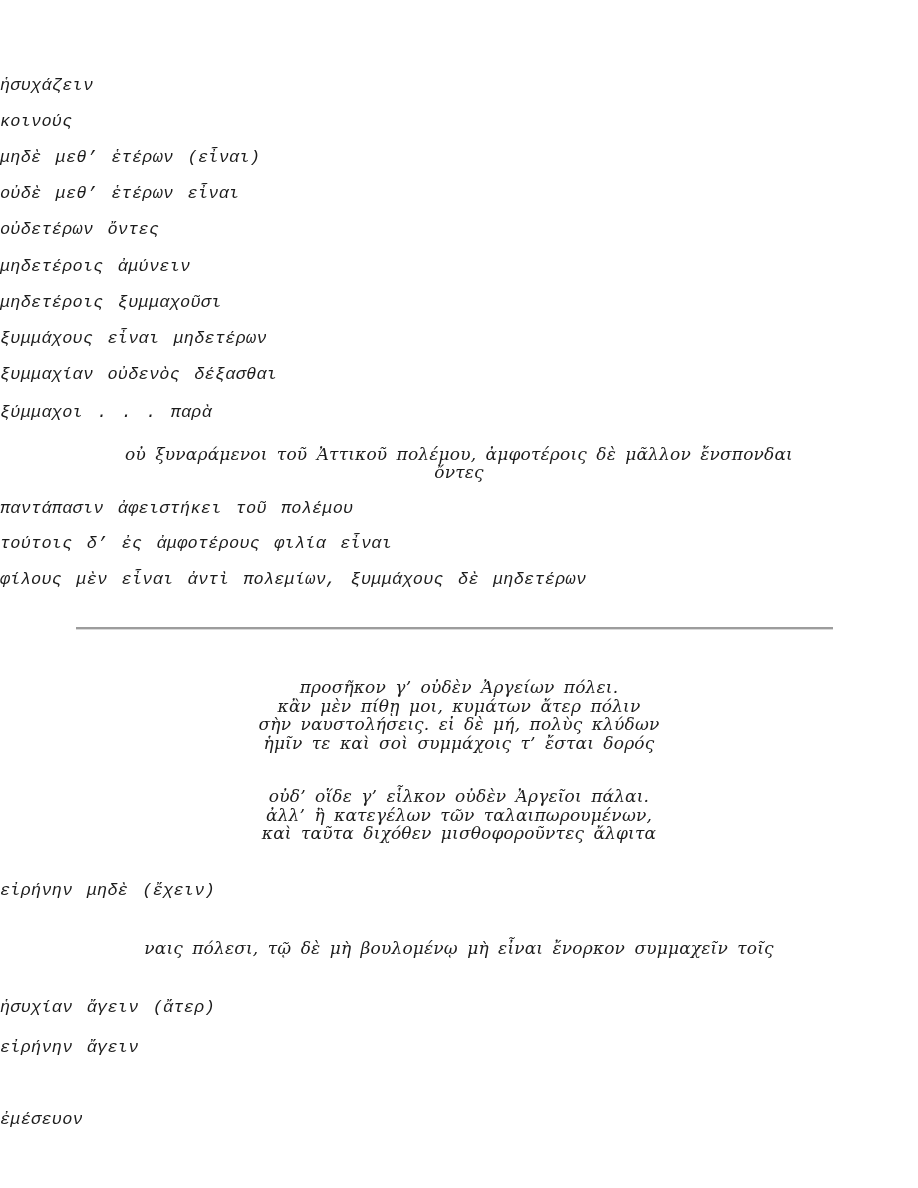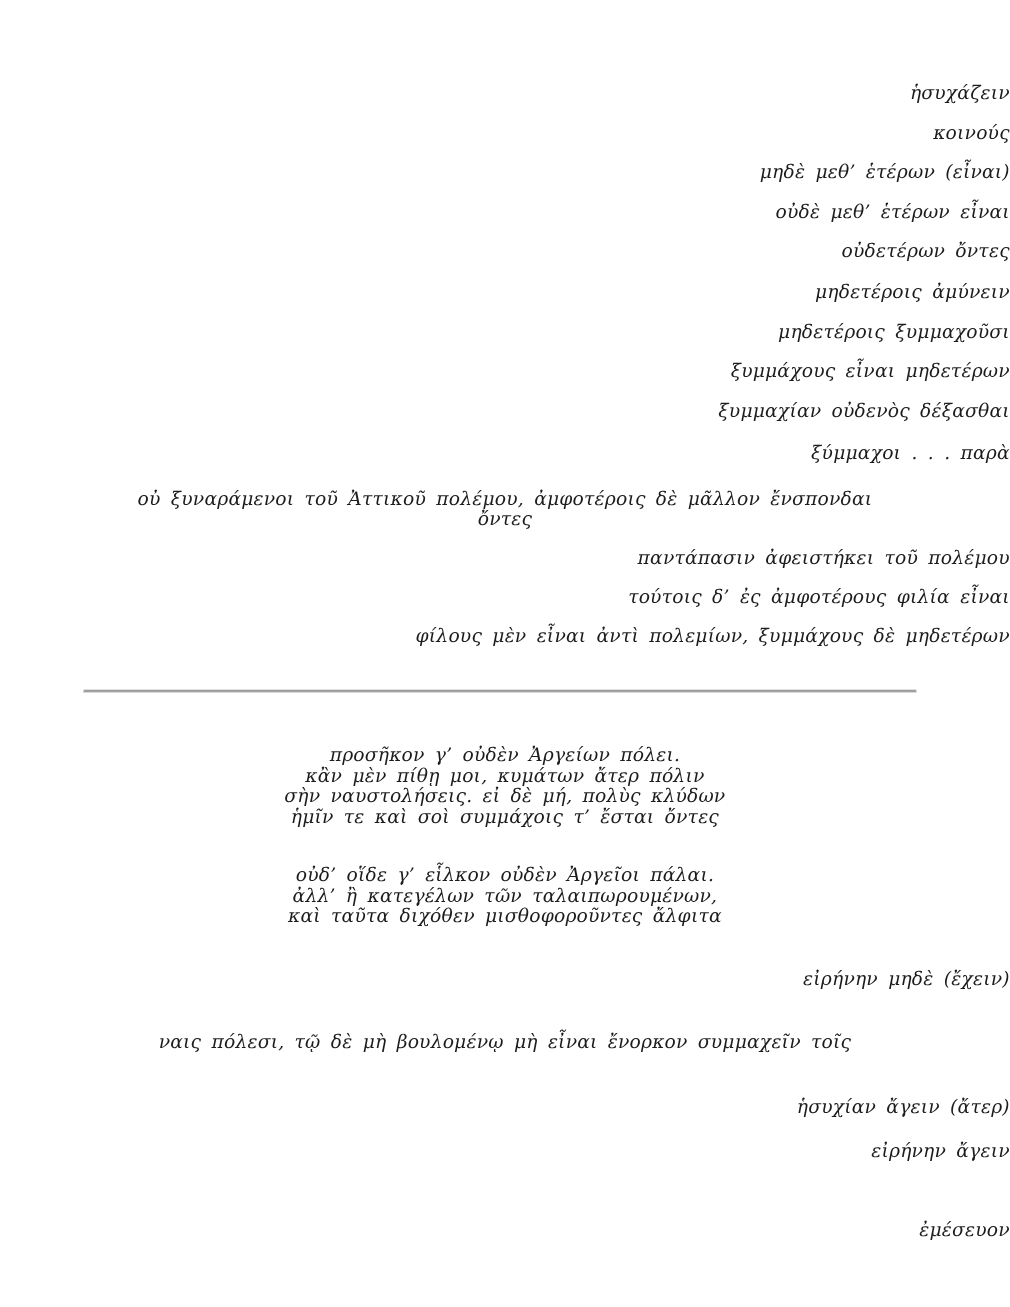--- a/index.html
+++ b/index.html
@@ -14,26 +14,27 @@
     background: #ffffff;
     overflow: hidden;
     font-family: "DejaVu Serif", "Liberation Serif", serif;
     font-style: italic;
     color: #1c1c1c;
   }
   .gline {
     position: absolute;
     left: 0;
     right: 0;
-    text-align: right;
+    text-align: left;
     font-size: 17px;
     line-height: 19px;
     word-spacing: 0.22em;
     letter-spacing: 0.01em;
     white-space: nowrap;
+    font-family: Liberation Mono, monospace;
   }
   .gblock {
     position: absolute;
     left: 0;
     right: 0;
     text-align: center;
     font-size: 17px;
     line-height: 18.5px;
     word-spacing: 0.22em;
     letter-spacing: 0.01em;
@@ -80,21 +81,21 @@
     <div class="gline" style="top:570px">φίλους μὲν εἶναι ἀντὶ πολεμίων, ξυμμάχους δὲ μηδετέρων</div>
   </div>
 
   <div class="divider" style="background: rgb(156, 156, 156);"></div>
 
   <div>
     <div class="gblock" style="top:678px">
       <div>προσῆκον γ’ οὐδὲν Ἀργείων πόλει.</div>
       <div>κἂν μὲν πίθῃ μοι, κυμάτων ἄτερ πόλιν</div>
       <div>σὴν ναυστολήσεις. εἰ δὲ μή, πολὺς κλύδων</div>
-      <div>ἡμῖν τε καὶ σοὶ συμμάχοις τ’ ἔσται ὄντες</div>
+      <div>ἡμῖν τε καὶ σοὶ συμμάχοις τ’ ἔσται δορός</div>
     </div>
 
     <div class="gblock" style="top:787px">
       <div>οὐδ’ οἵδε γ’ εἷλκον οὐδὲν Ἀργεῖοι πάλαι.</div>
       <div>ἀλλ’ ἢ κατεγέλων τῶν ταλαιπωρουμένων,</div>
       <div>καὶ ταῦτα διχόθεν μισθοφοροῦντες ἄλφιτα</div>
     </div>
 
     <div class="gline" style="top:881px">εἰρήνην μηδὲ (ἔχειν)</div>
 

